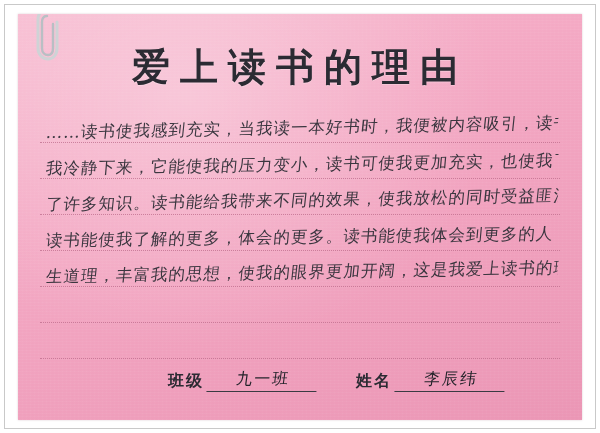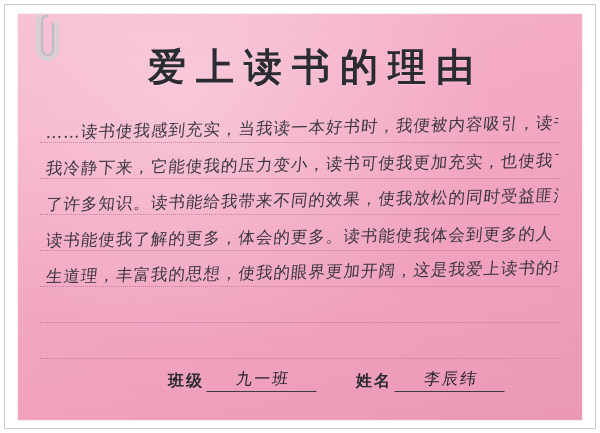--- a/index.html
+++ b/index.html
@@ -78,21 +78,20 @@
     top: 28px;
     width: 100%;
     text-align: center;
     font-family: "DejaVu Serif", serif;
     font-size: 38px;
     font-weight: bold;
     letter-spacing: 10px;
     color: #2b2b33;
     text-shadow: 0 1px 0 rgba(255,255,255,0.25);
     white-space: nowrap;
-    margin-left: 16px;
   }
 
   
   #lines {
     position: absolute;
     left: 22px;
     top: 104px;
     width: 520px;
     height: 252px;
   }

